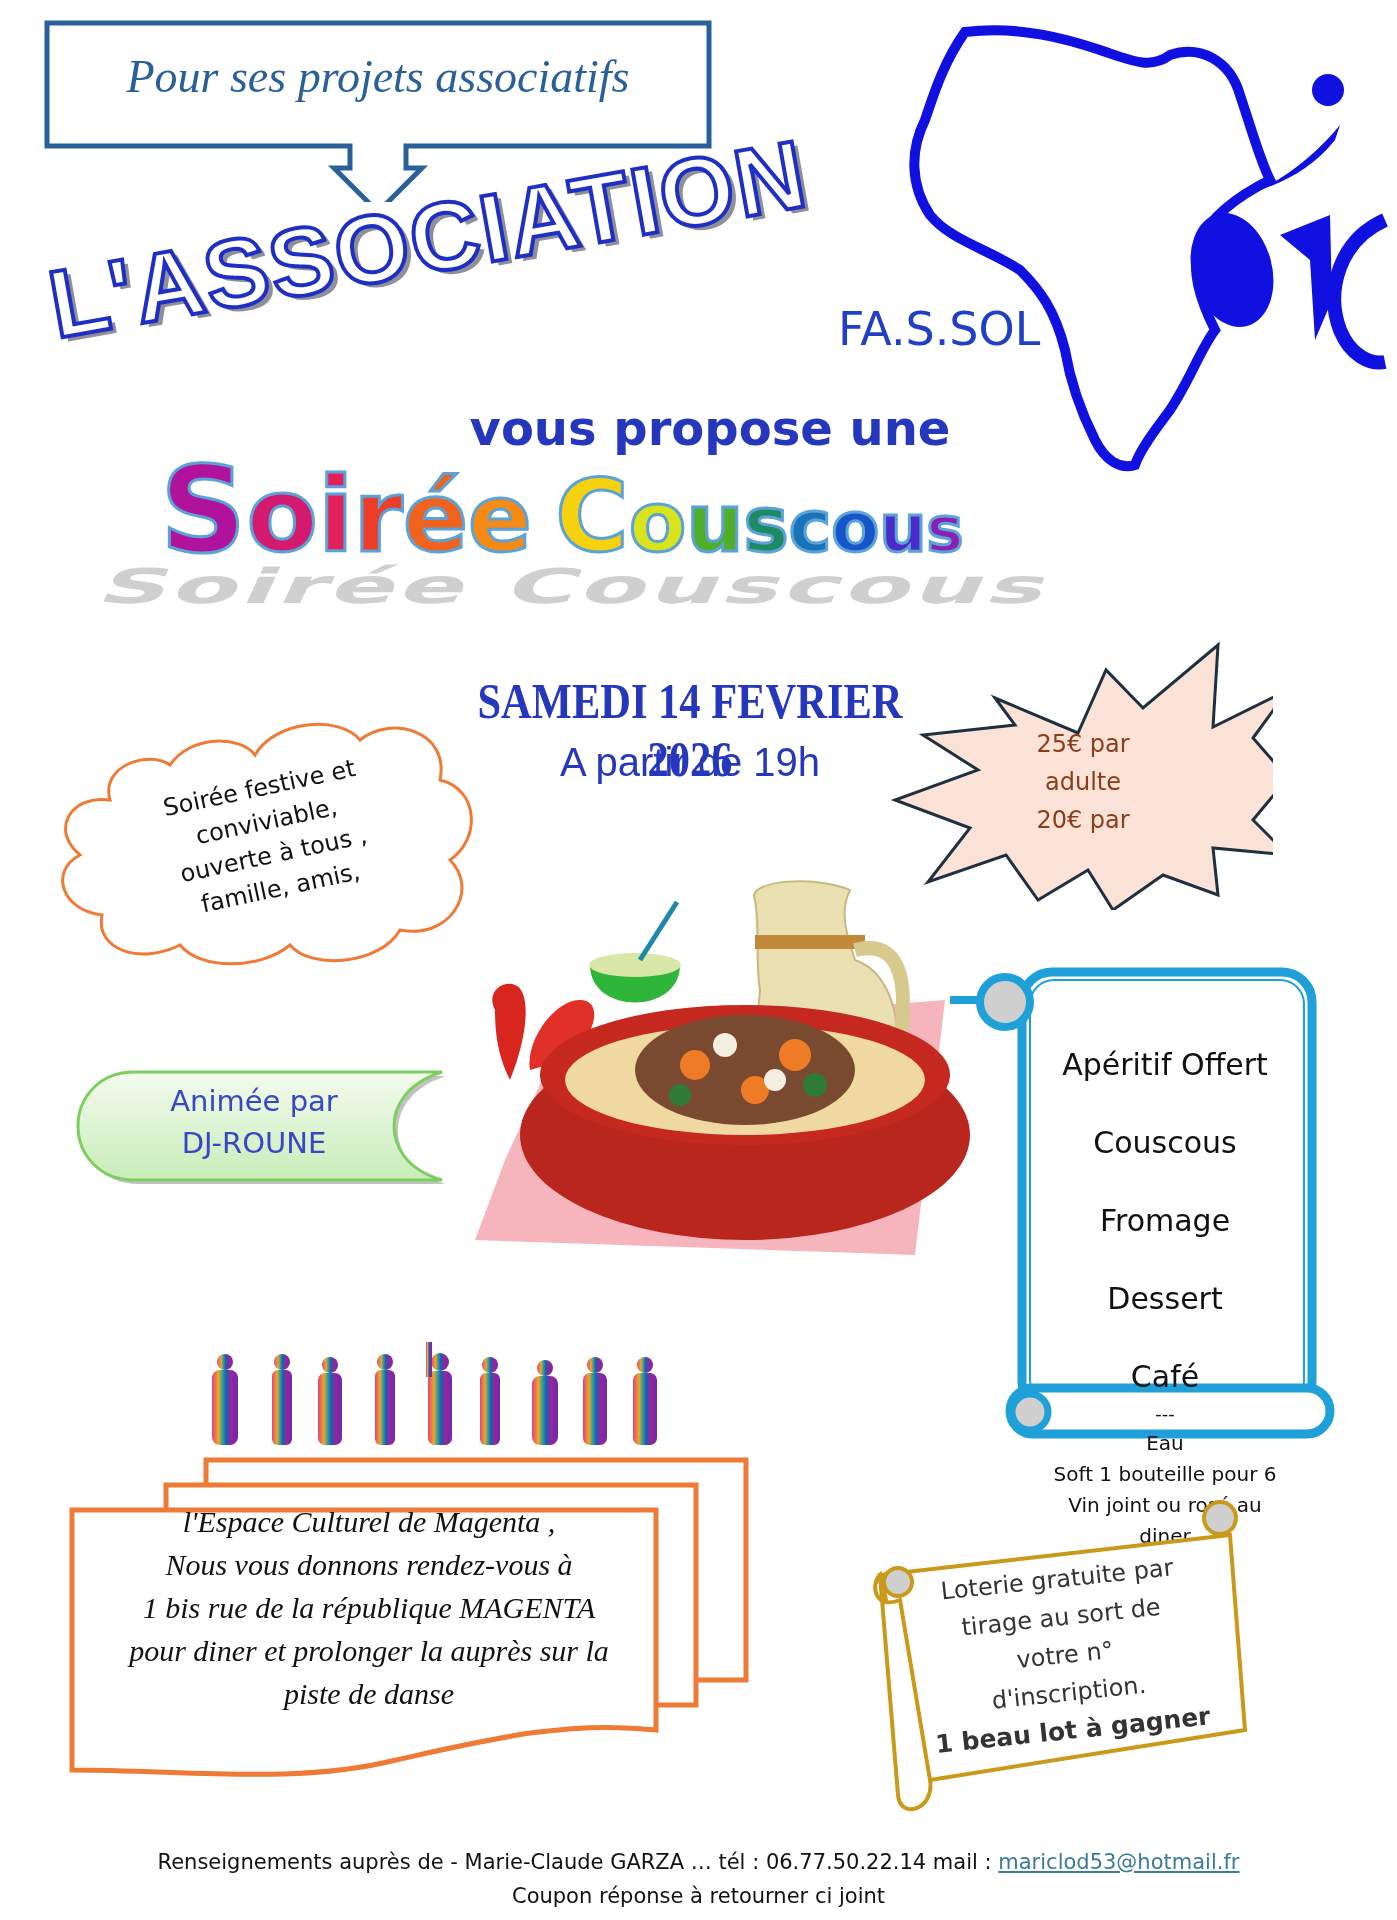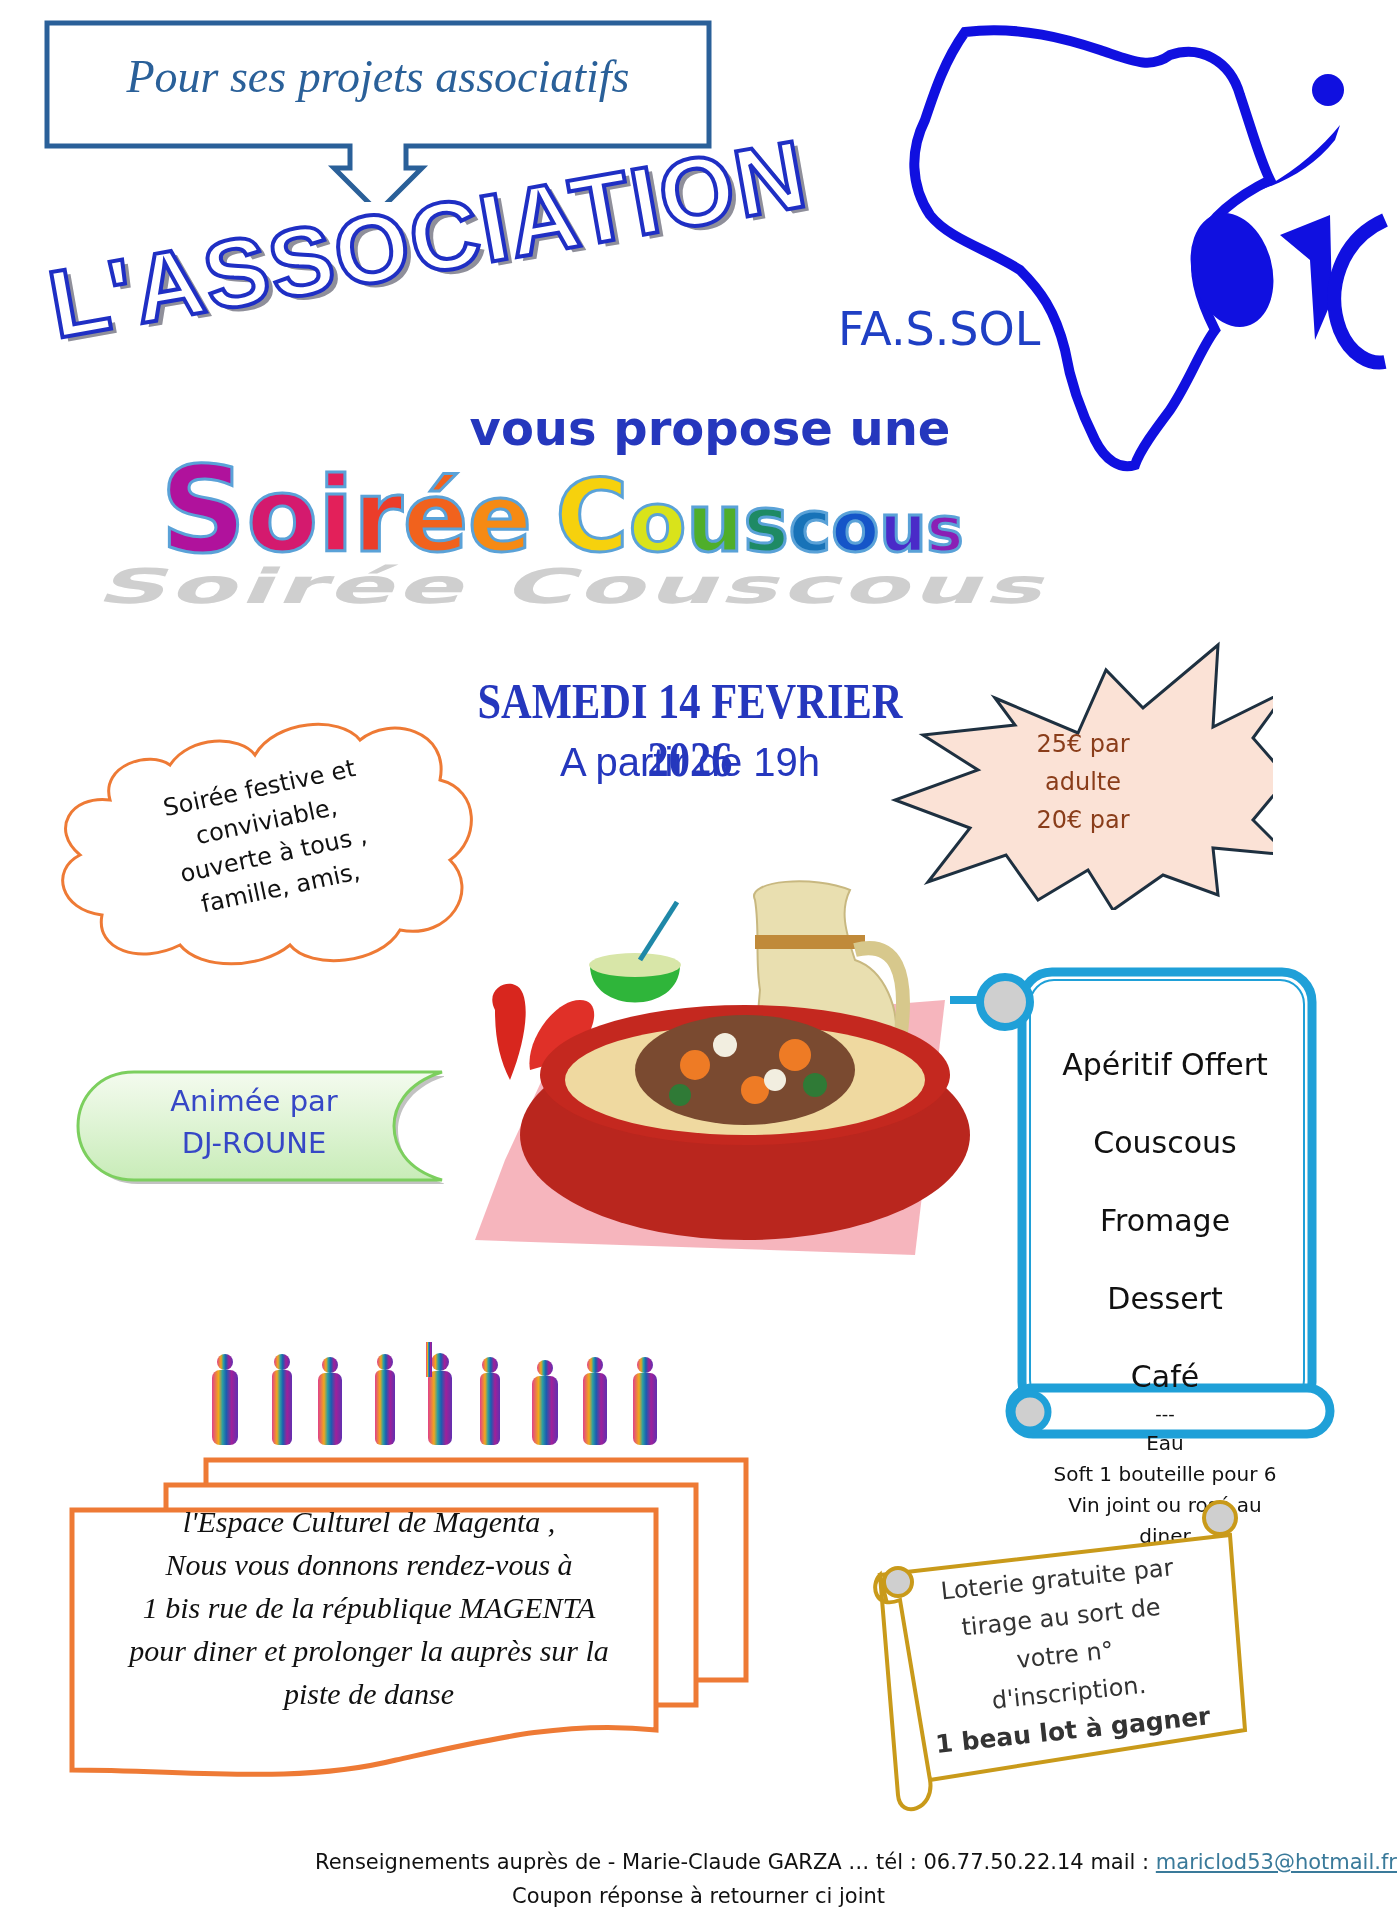--- a/index.html
+++ b/index.html
@@ -44,21 +44,21 @@
   
   #dancers{left:190px;top:1340px;width:500px;height:160px;}
   
   #venue{left:66px;top:1450px;width:690px;height:340px;}
   #venue-text{position:absolute;left:18px;top:50px;width:570px;text-align:center;font-family:"Liberation Serif",serif;font-style:italic;font-size:30px;line-height:43px;color:#111;}
   
   #lottery{left:860px;top:1490px;width:390px;height:330px;}
   #lottery-text{position:absolute;left:60px;top:70px;width:290px;text-align:center;font-size:24px;line-height:38px;color:#333;transform:rotate(-6deg);font-family:"DejaVu Sans",sans-serif;}
   #lottery-text b{font-size:25px;}
   
-  #footer1{left:0;top:1850px;width:1397px;text-align:right;font-size:21px;color:#111;font-family:"DejaVu Sans",sans-serif;}
+  #footer1{left:0;top:1850px;width:1397px;text-align:center;font-size:21px;color:#111;font-family:"DejaVu Sans",sans-serif;}
   #footer1 a{color:#3a7a9a;text-decoration:underline;}
   #footer2{left:0;top:1884px;width:1397px;text-align:center;font-size:21px;color:#111;font-family:"DejaVu Sans",sans-serif;}
 </style>
 </head>
 <body>
 
 <div id="callout" class="abs">
   <svg width="668" height="182" viewBox="0 0 668 182">
     <path d="M3,3 H665 V126 H362 V148 H378 L334,192 L290,148 H306 V126 H3 Z" fill="#fff" stroke="#2a6099" stroke-width="5"></path>
   </svg>

